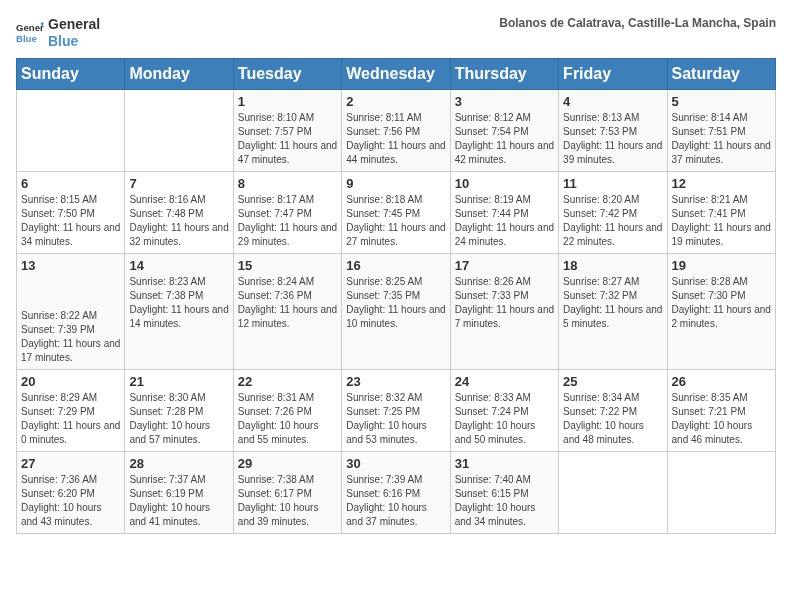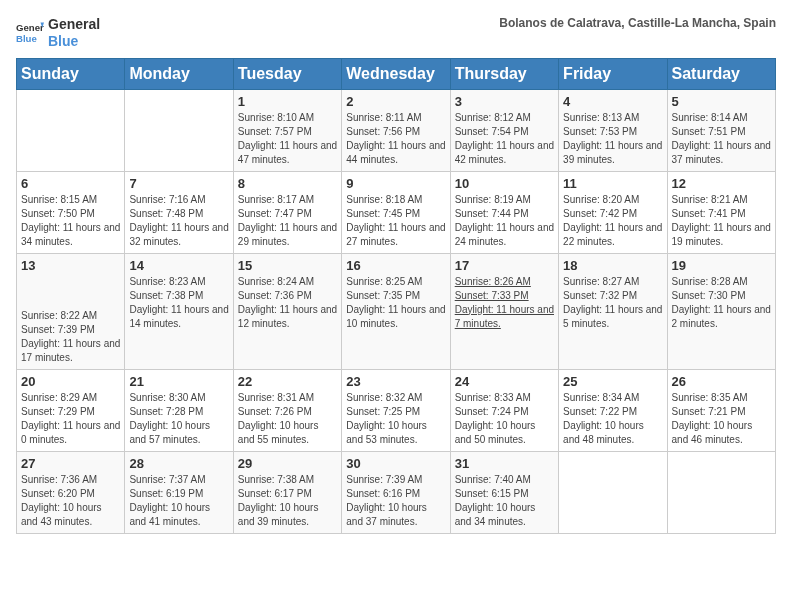--- a/index.html
+++ b/index.html
@@ -147,21 +147,21 @@
       </tr>
       <tr>
         <td>
           <div class="day-num">6</div>
           <div class="day-detail" style="white-space: pre-line;">Sunrise: 8:15 AM
 Sunset: 7:50 PM
 Daylight: 11 hours and 34 minutes.</div>
         </td>
         <td>
           <div class="day-num">7</div>
-          <div class="day-detail" style="white-space: pre-line;">Sunrise: 7:16 AM
+          <div class="day-detail" style="white-space: pre-line;">Sunrise: 8:16 AM
 Sunset: 7:48 PM
 Daylight: 11 hours and 32 minutes.</div>
         </td>
         <td>
           <div class="day-num">8</div>
           <div class="day-detail" style="white-space: pre-line;">Sunrise: 8:17 AM
 Sunset: 7:47 PM
 Daylight: 11 hours and 29 minutes.</div>
         </td>
         <td>
@@ -209,21 +209,21 @@
 Daylight: 11 hours and 12 minutes.</div>
         </td>
         <td>
           <div class="day-num">16</div>
           <div class="day-detail" style="white-space: pre-line;">Sunrise: 8:25 AM
 Sunset: 7:35 PM
 Daylight: 11 hours and 10 minutes.</div>
         </td>
         <td>
           <div class="day-num">17</div>
-          <div class="day-detail" style="white-space: pre-line; text-decoration: underline;">Sunrise: 8:26 AM
+          <div class="day-detail" style="white-space: pre-line;">Sunrise: 8:26 AM
 Sunset: 7:33 PM
 Daylight: 11 hours and 7 minutes.</div>
         </td>
         <td>
           <div class="day-num">18</div>
           <div class="day-detail" style="white-space: pre-line;">Sunrise: 8:27 AM
 Sunset: 7:32 PM
 Daylight: 11 hours and 5 minutes.</div>
         </td>
         <td>

